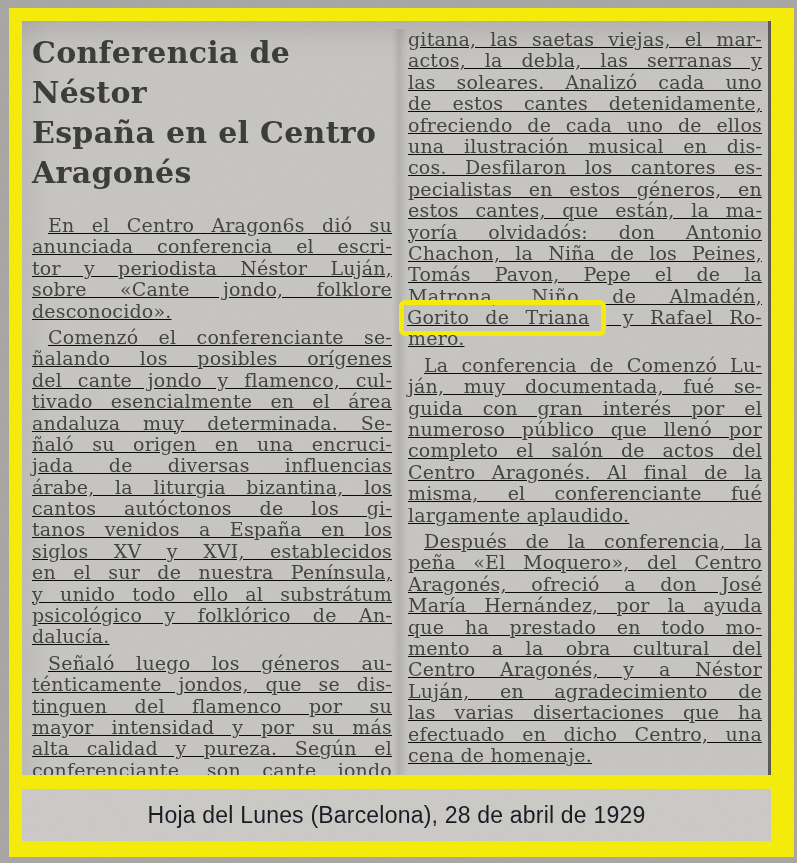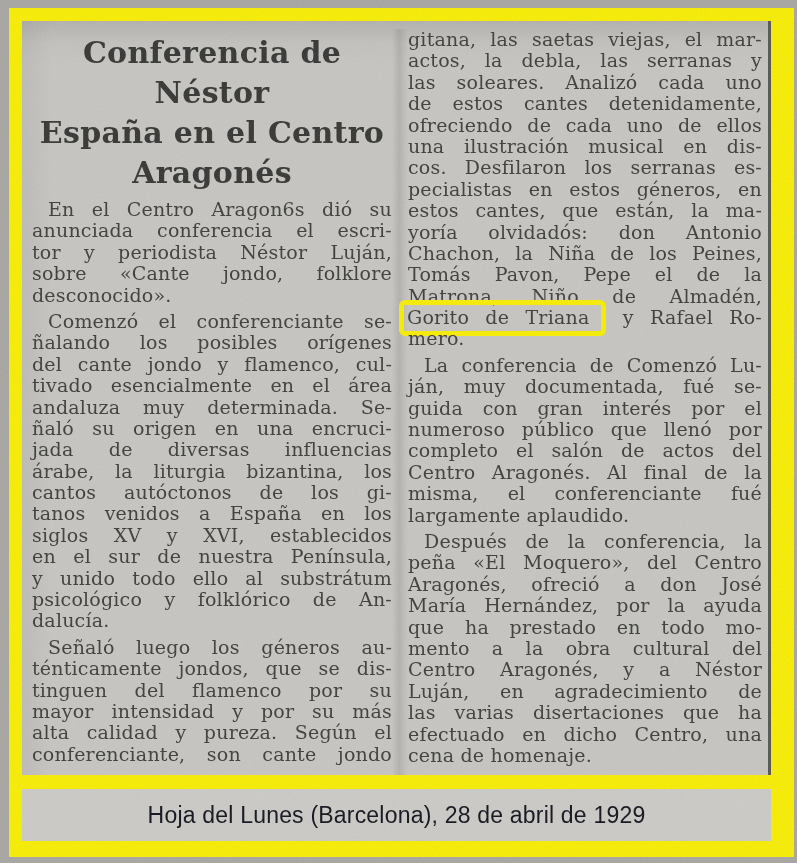--- a/index.html
+++ b/index.html
@@ -45,27 +45,26 @@
   .gutter{
     width:16px;flex:0 0 16px;
     background:linear-gradient(90deg, rgba(0,0,0,0) 0%, rgba(0,0,0,0.10) 45%, rgba(0,0,0,0.03) 80%, rgba(0,0,0,0) 100%);
   }
 
   .title{
     font-family:"DejaVu Serif",serif;
     font-weight:bold;
     font-size:30px;
     line-height:40px;
-    text-align:center;
     color:#343432;
     letter-spacing:0.3px;
-    margin:4px 0 6px 0;
-  }
-
-  .para{margin:0 0 5px 0;}
+    margin:4px 0 22px 0;
+  }
+
+  .para{margin:0 0 5px 0;text-decoration:underline;}
   .line{
     font-size:19px;
     height:21.4px;
     line-height:21.4px;
     color:var(--ink);
     text-align:justify;
     text-align-last:justify;
     text-justify:inter-word;
     letter-spacing:0.2px;
     white-space:nowrap;
@@ -152,21 +151,21 @@
       <div class="gutter"></div>
       <div class="col col-right">
         <div id="col-right">
             <div class="para">
               <div class="line">gitana, las saetas viejas, el mar-</div>
               <div class="line">actos, la debla, las serranas y</div>
               <div class="line">las soleares. Analizó cada uno</div>
               <div class="line">de estos cantes detenidamente,</div>
               <div class="line">ofreciendo de cada uno de ellos</div>
               <div class="line">una ilustración musical en dis-</div>
-              <div class="line">cos. Desfilaron los serranas es-</div>
+              <div class="line">cos. Desfilaron los cantores es-</div>
               <div class="line">pecialistas en estos géneros, en</div>
               <div class="line">estos cantes, que están, la ma-</div>
               <div class="line">yoría olvidadós: don Antonio</div>
               <div class="line">Chachon, la Niña de los Peines,</div>
               <div class="line">Tomás Pavon, Pepe el de la</div>
               <div class="line">Matrona, Niño de Almadén,</div>
               <div class="line"><span class="hl-box">Gorito de Triana</span> y Rafael Ro-</div>
               <div class="line endp">mero.</div>
             </div>
             <div class="para">

